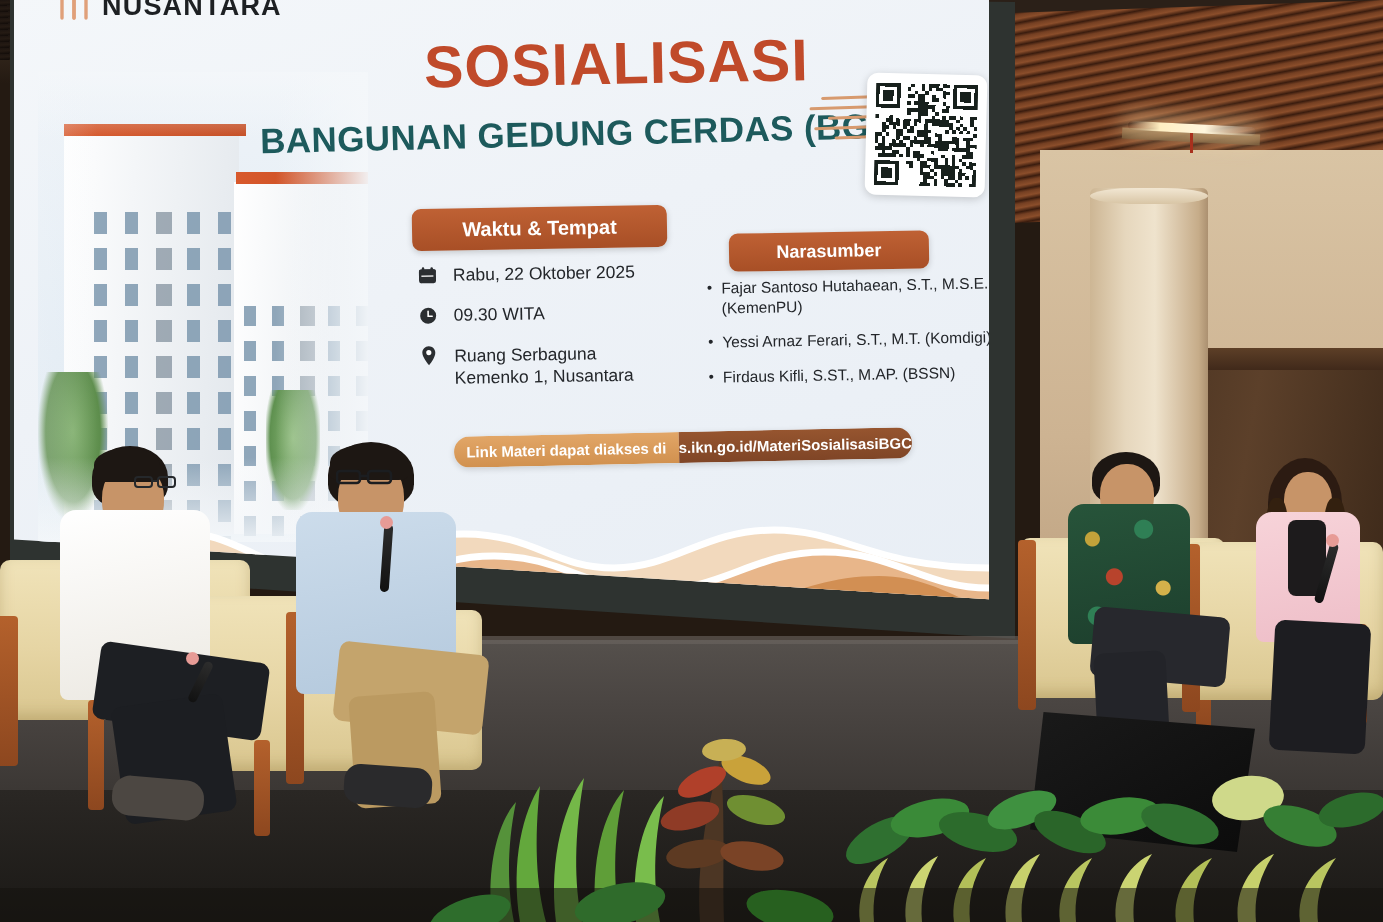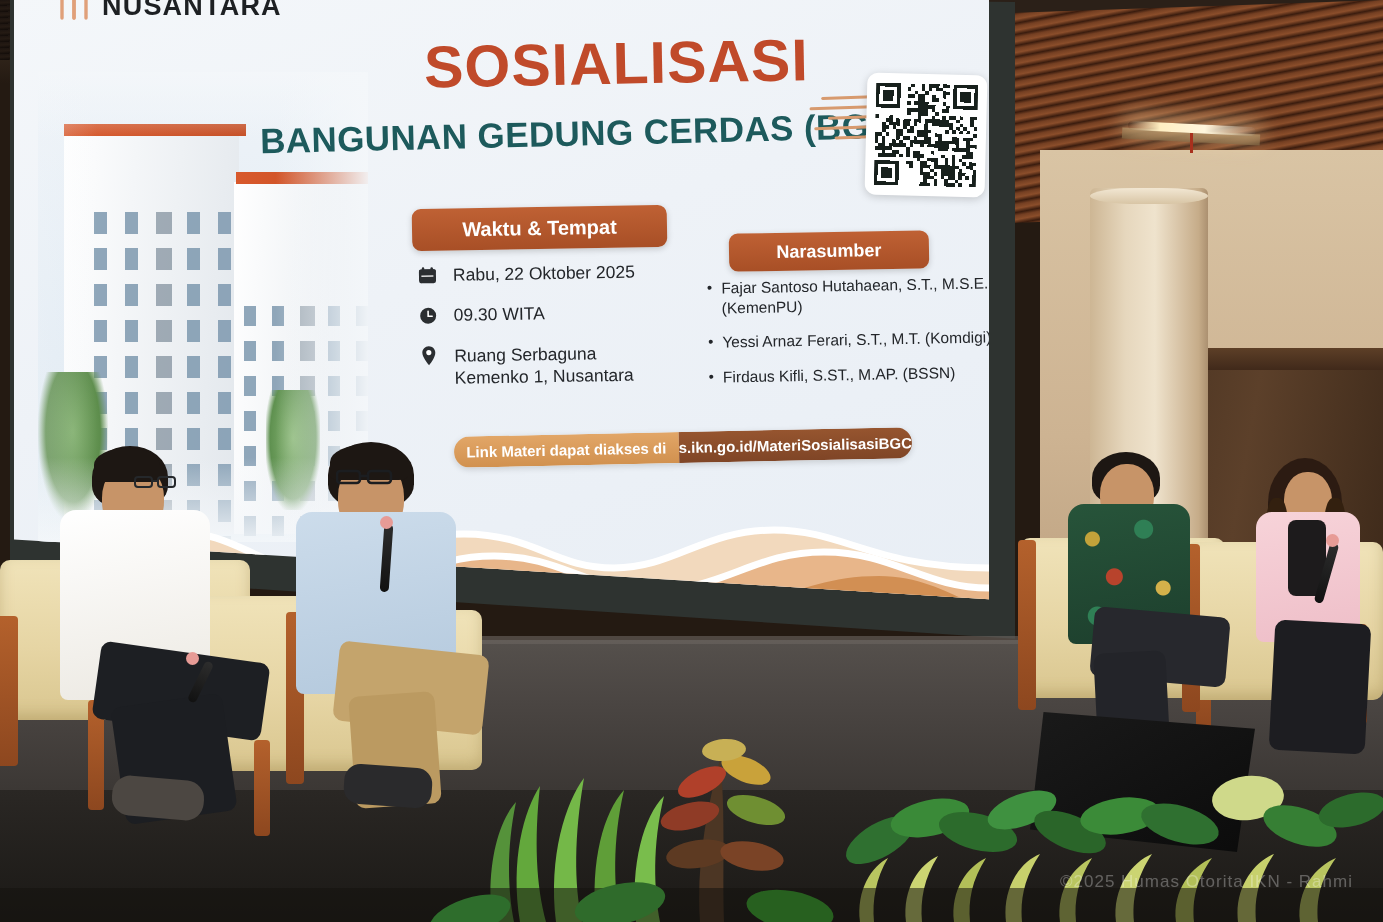--- a/index.html
+++ b/index.html
@@ -972,15 +972,14 @@
       <path d="M1300,232 C1296,200 1316,176 1336,168 C1320,190 1316,210 1318,232Z" fill="#b9c560"></path>
     </g>
     <rect x="0" y="198" width="1383" height="34" fill="#14120f" opacity=".55"></rect>
     <g>
       <ellipse cx="620" cy="214" rx="46" ry="20" fill="#2f6b2b" transform="rotate(-12 620 214)"></ellipse>
       <ellipse cx="790" cy="220" rx="44" ry="19" fill="#27601f" transform="rotate(10 790 220)"></ellipse>
       <ellipse cx="470" cy="226" rx="42" ry="18" fill="#2e6d2c" transform="rotate(-18 470 226)"></ellipse>
     </g>
   </svg>
 
-  <div class="watermark">©2025 Humas Otorita IKN - Rahmi</div>
 
 </div>
 
 </body></html>

